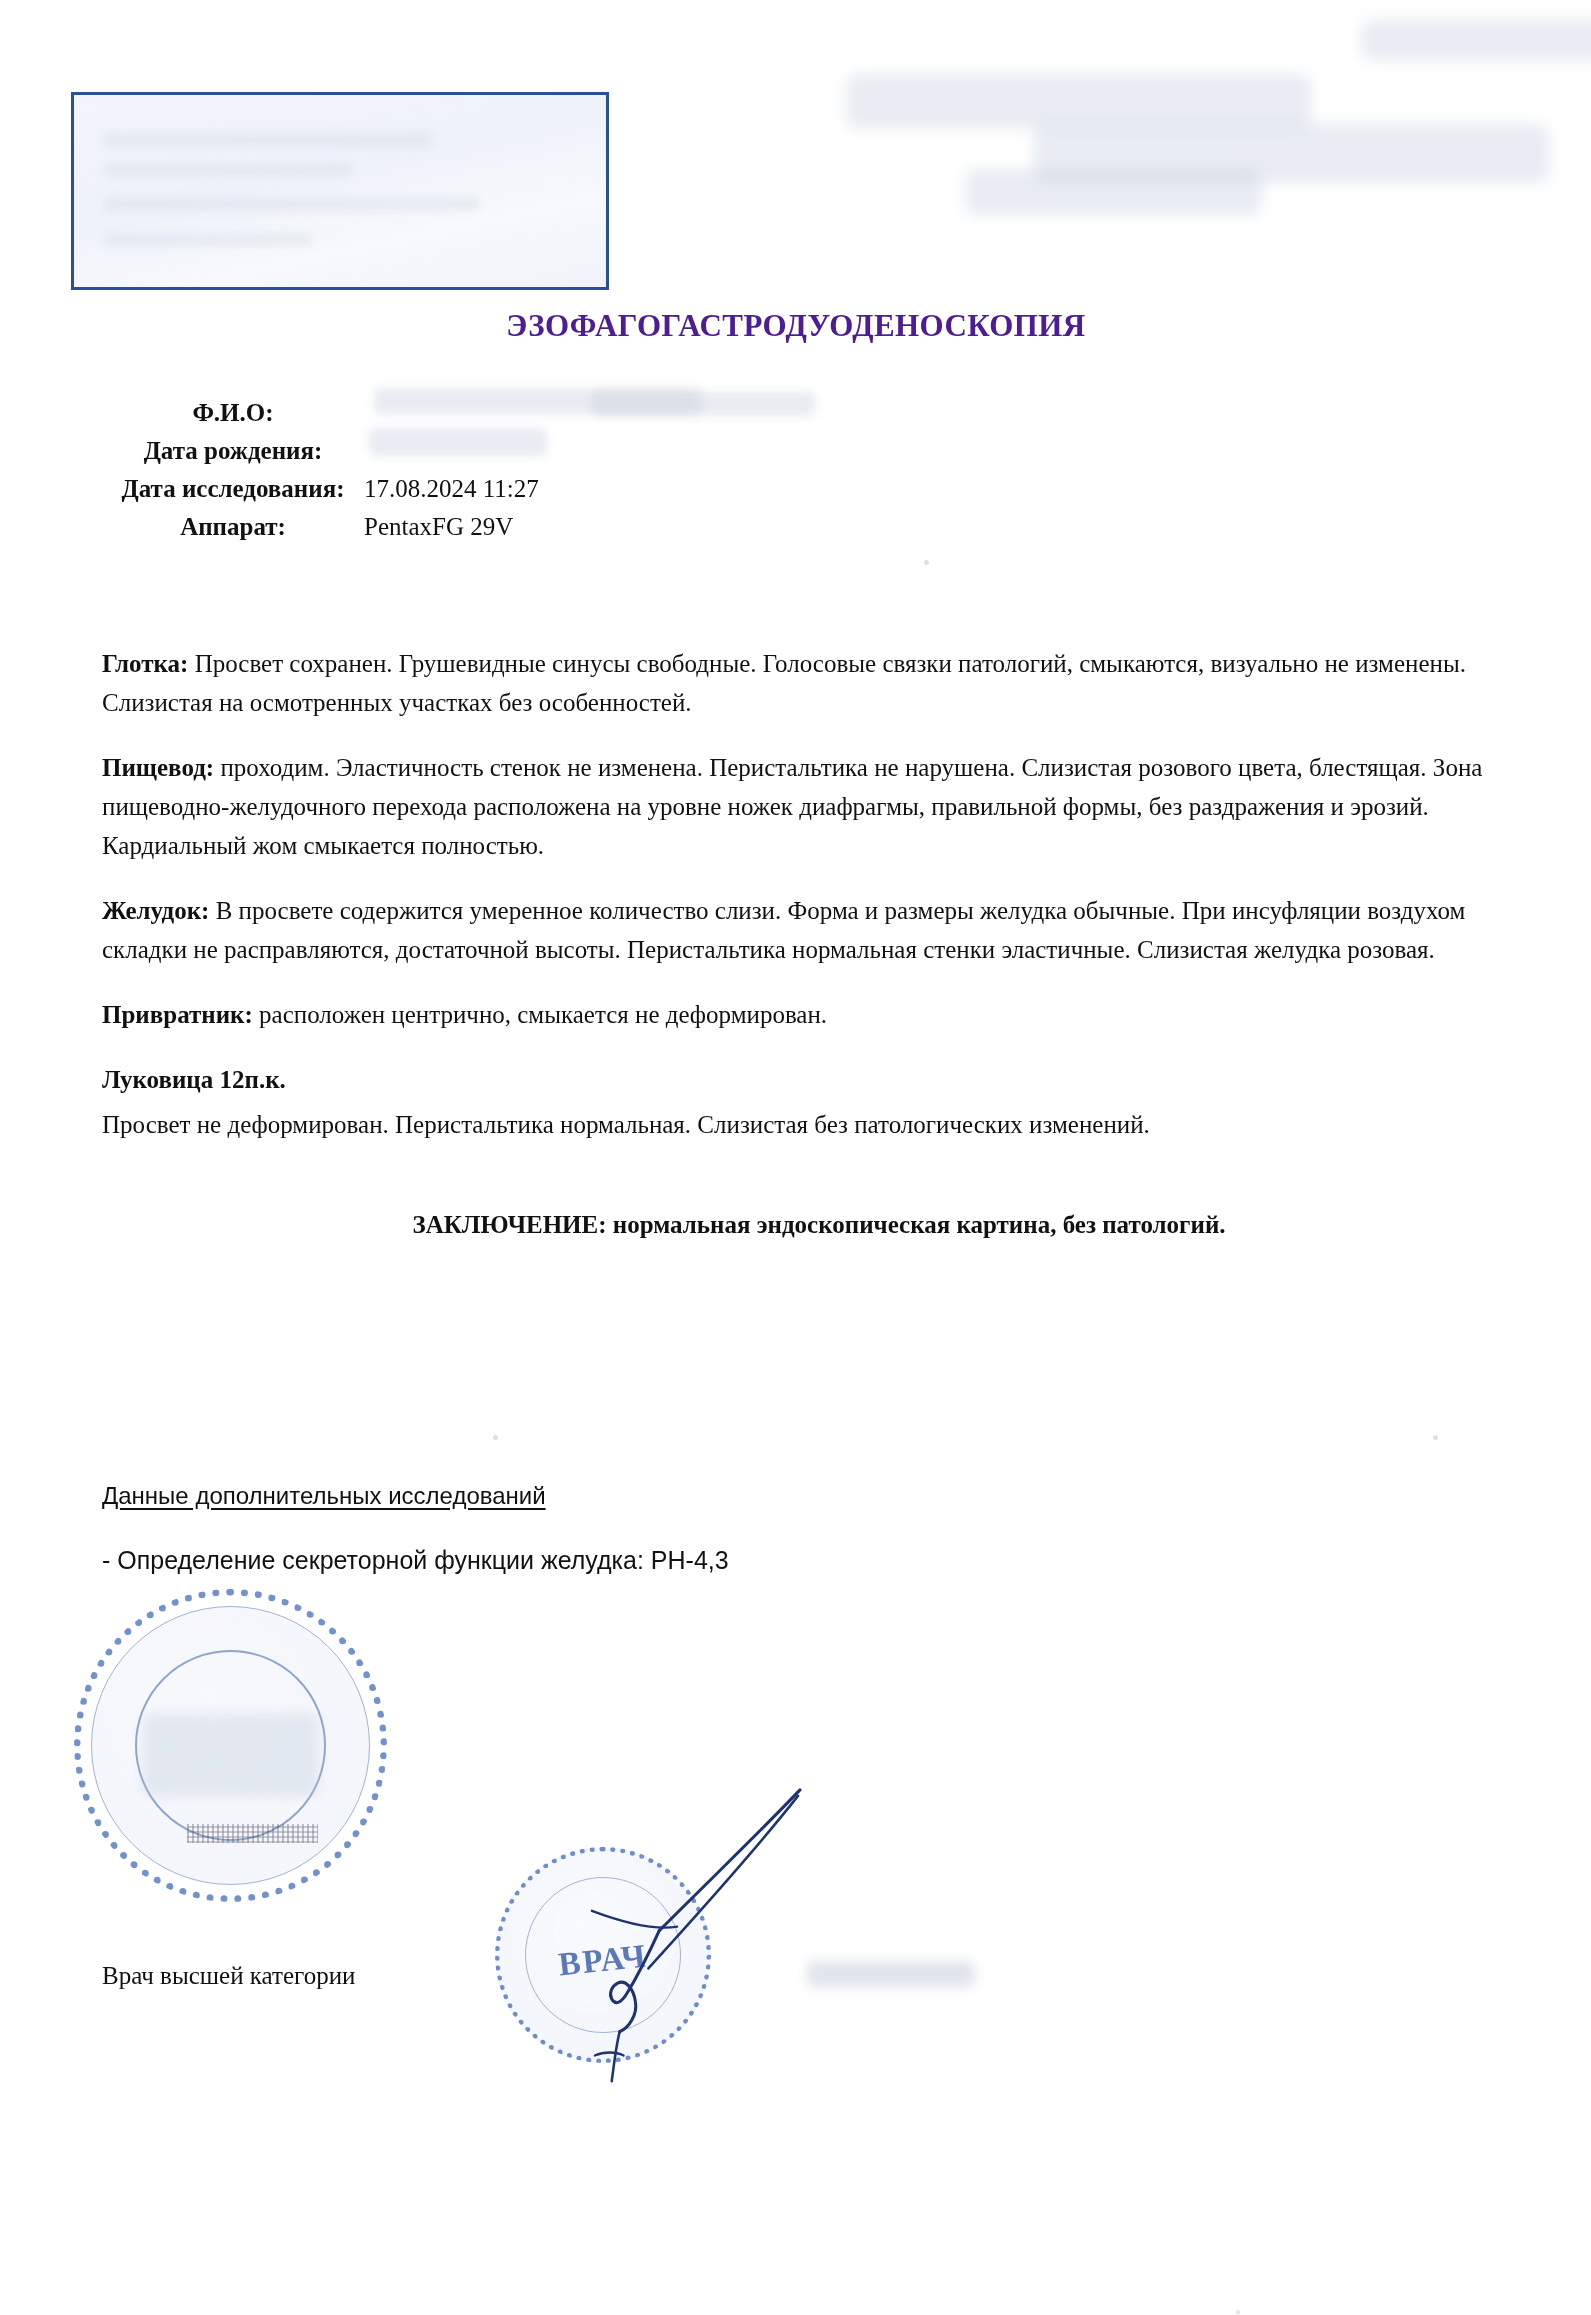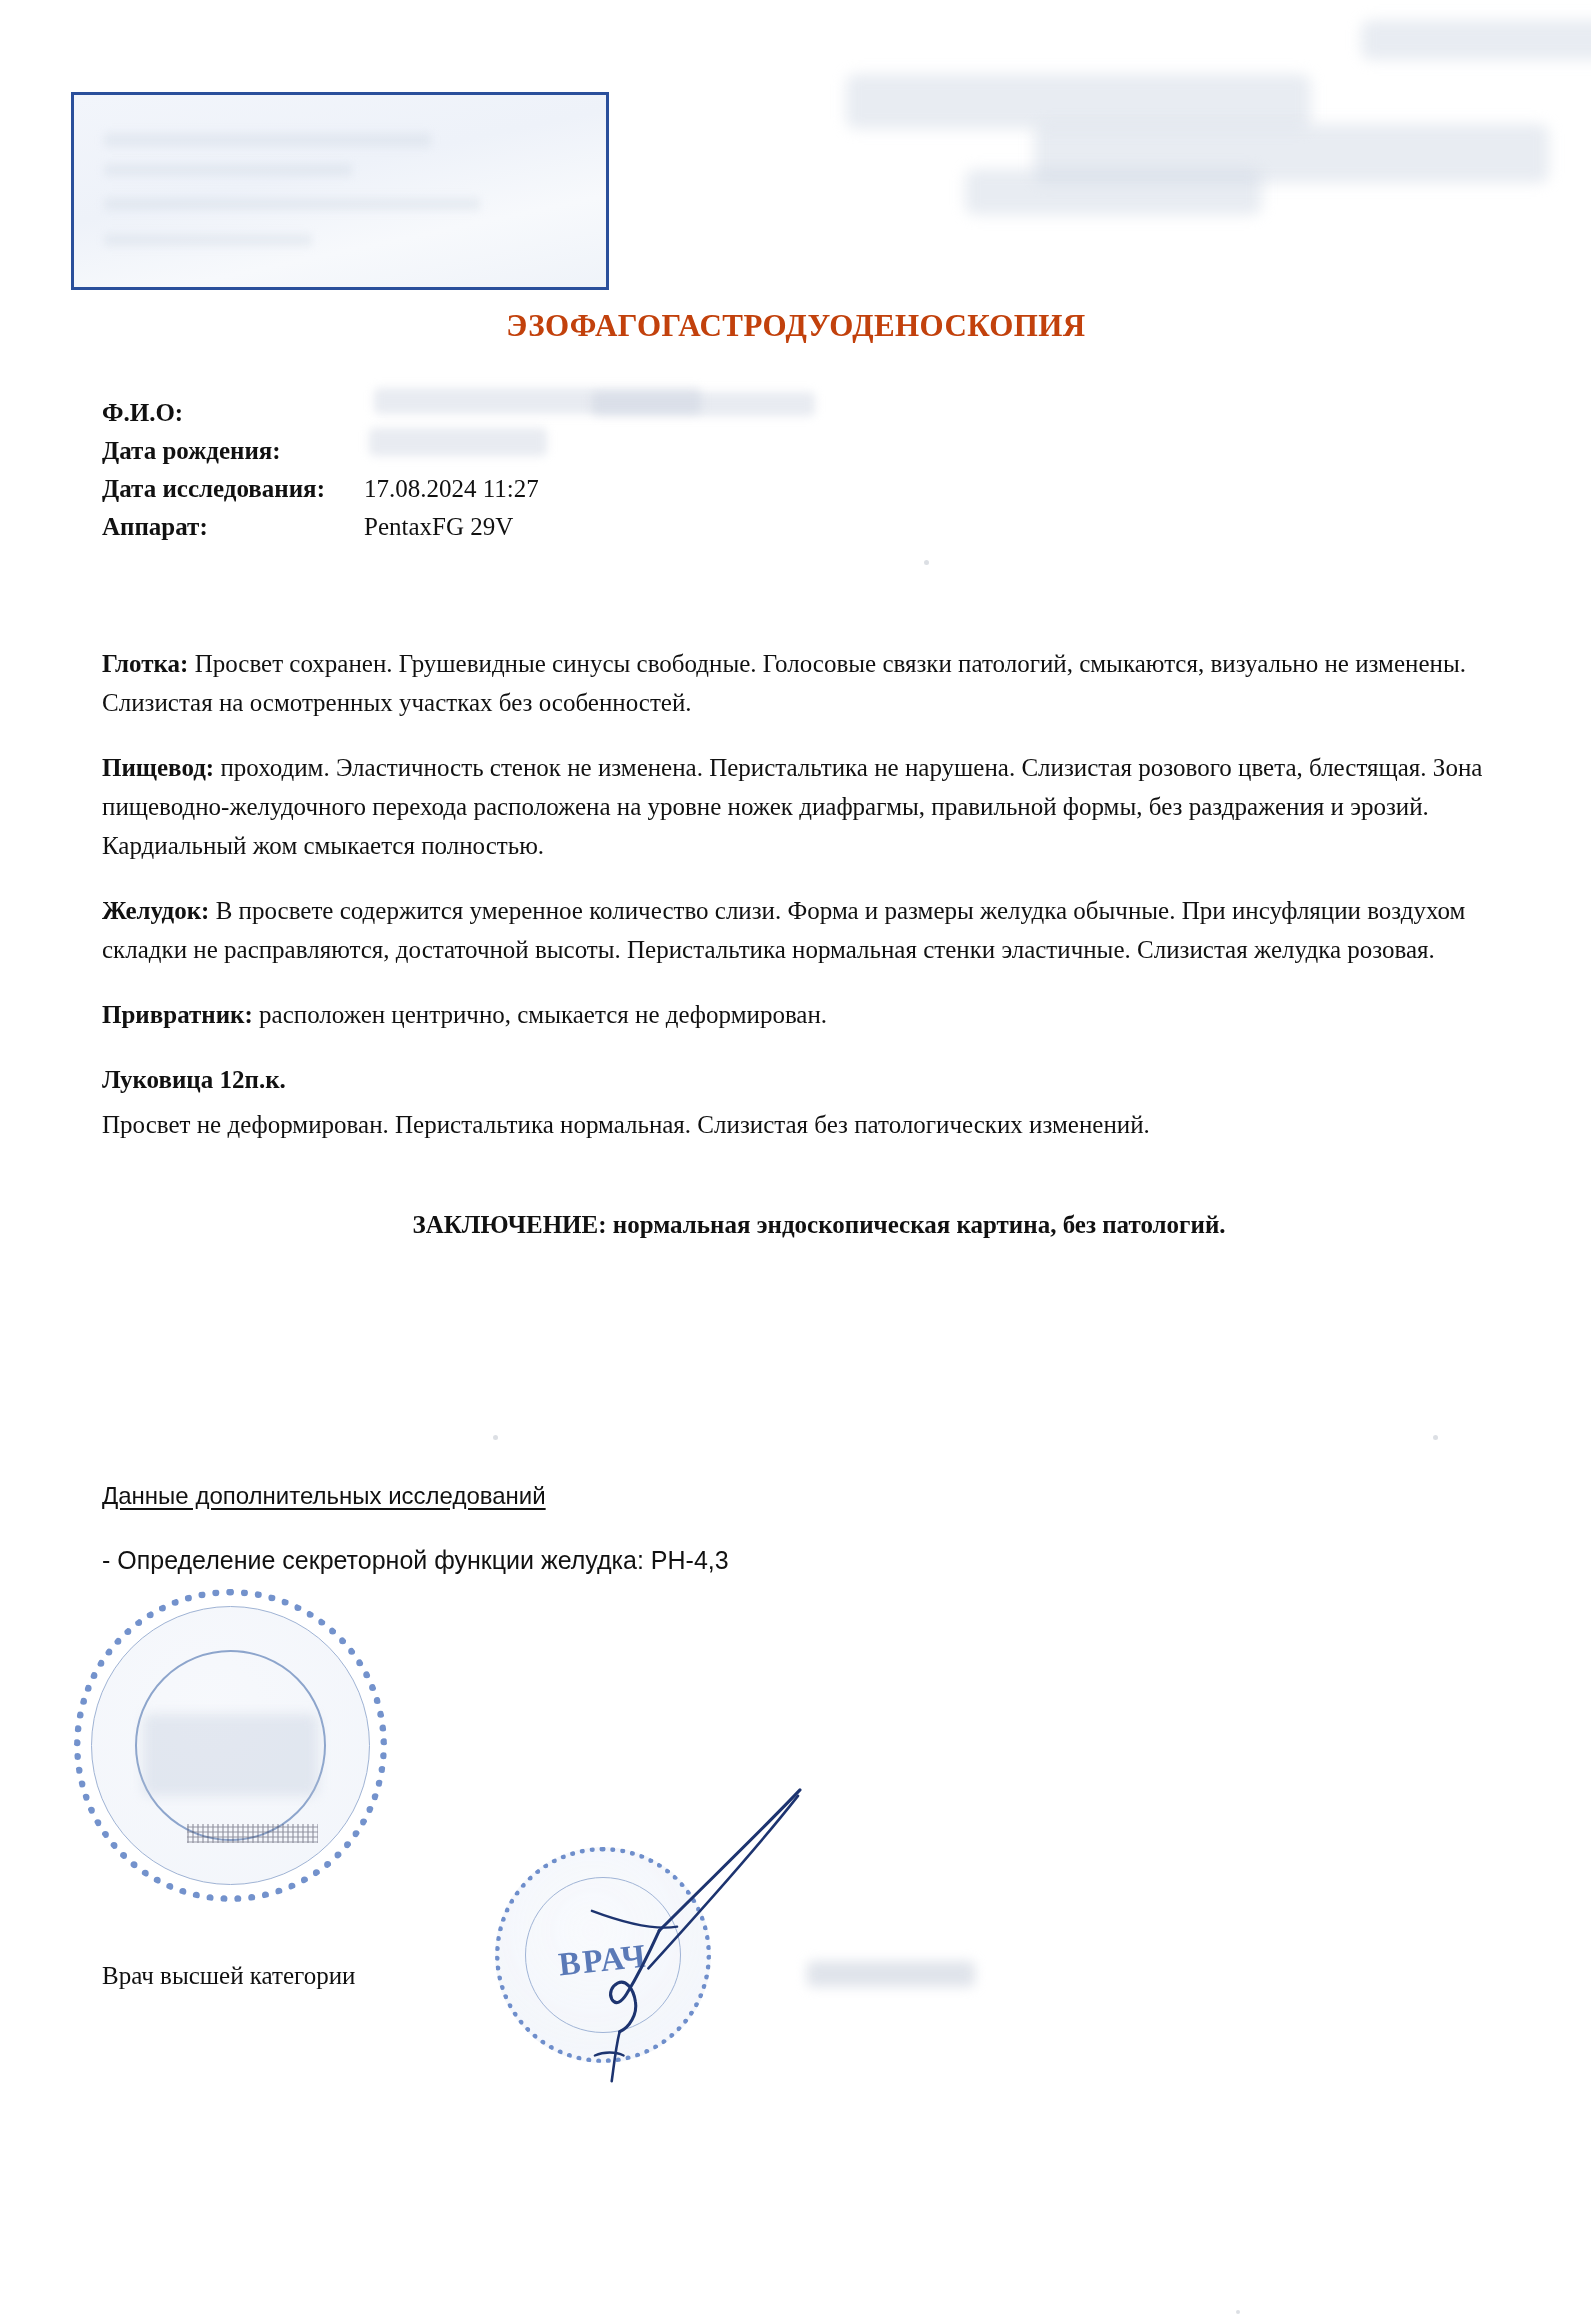--- a/index.html
+++ b/index.html
@@ -54,30 +54,31 @@
   
   .doc-title {
     position: absolute;
     left: 0;
     top: 308px;
     width: 1592px;
     text-align: center;
     font-size: 31px;
     font-weight: bold;
     letter-spacing: 0.4px;
-    color: #c2410c;
+    color: #4c1d95;
   }
 
   
   .meta {
     position: absolute;
     left: 102px;
     top: 394px;
     font-size: 25px;
     line-height: 38px;
+    text-align: center;
   }
   .meta-row { display: flex; }
   .meta-label {
     font-weight: bold;
     width: 262px;
     flex: 0 0 262px;
     white-space: nowrap;
   }
   .meta-value {
     font-weight: normal;

